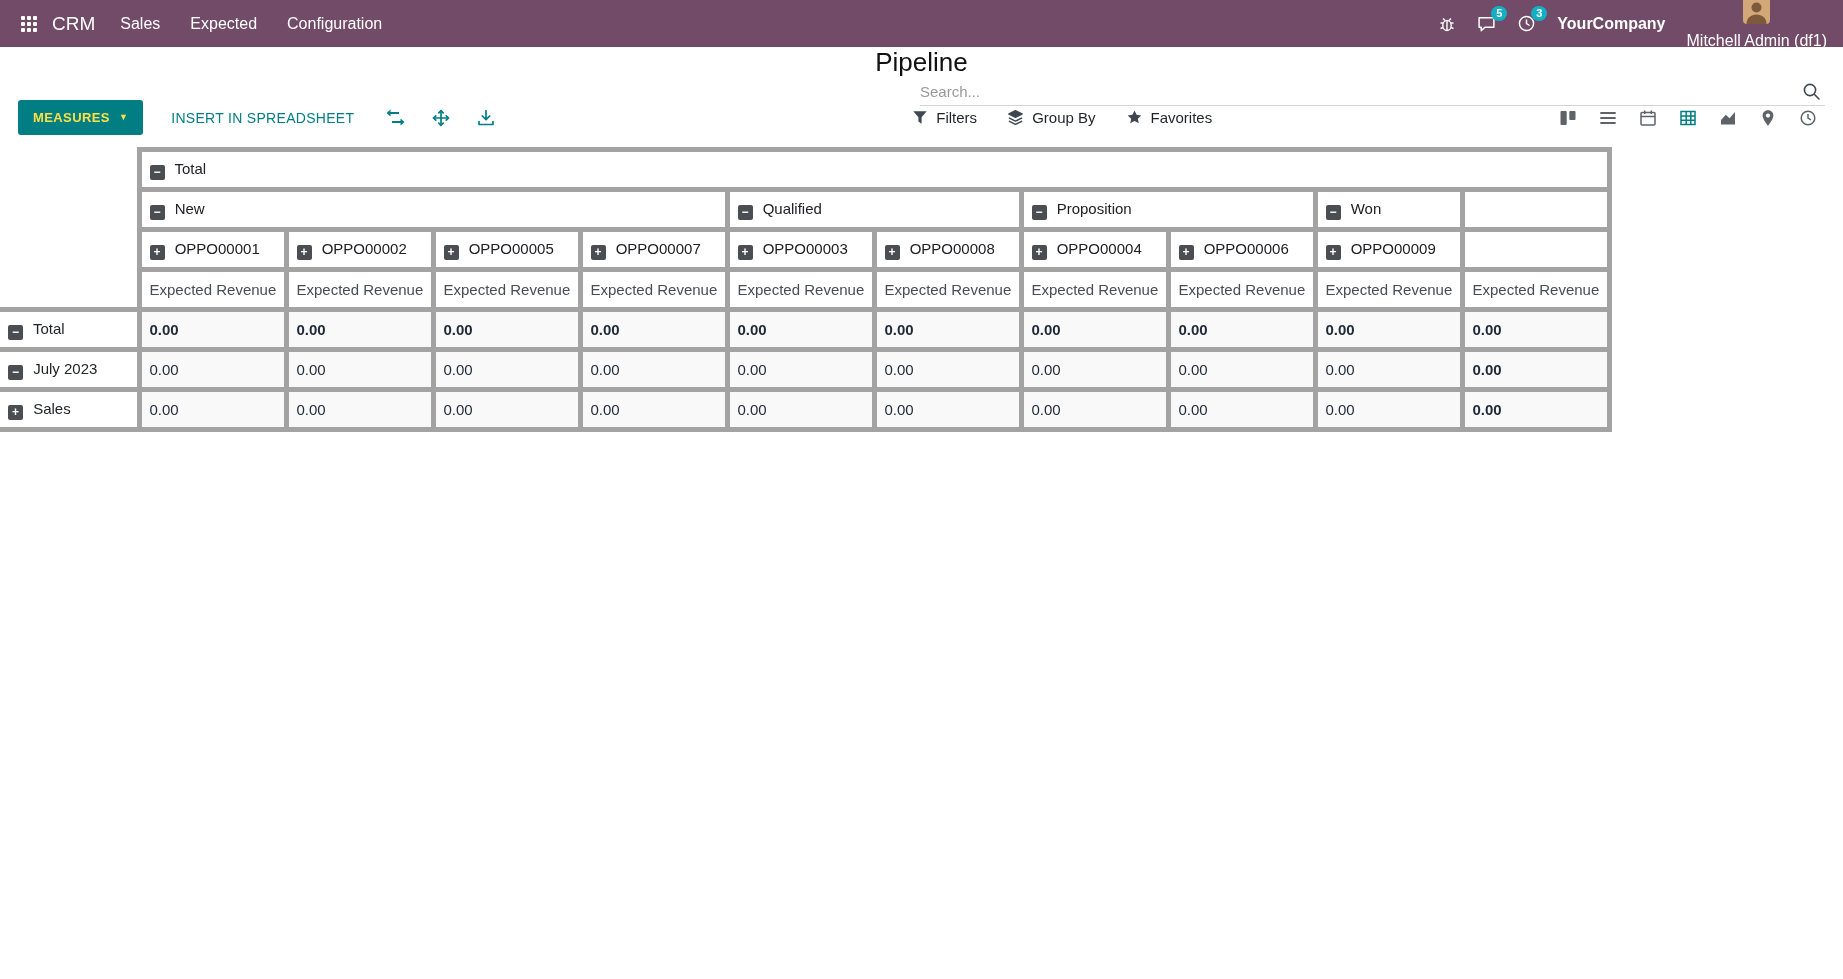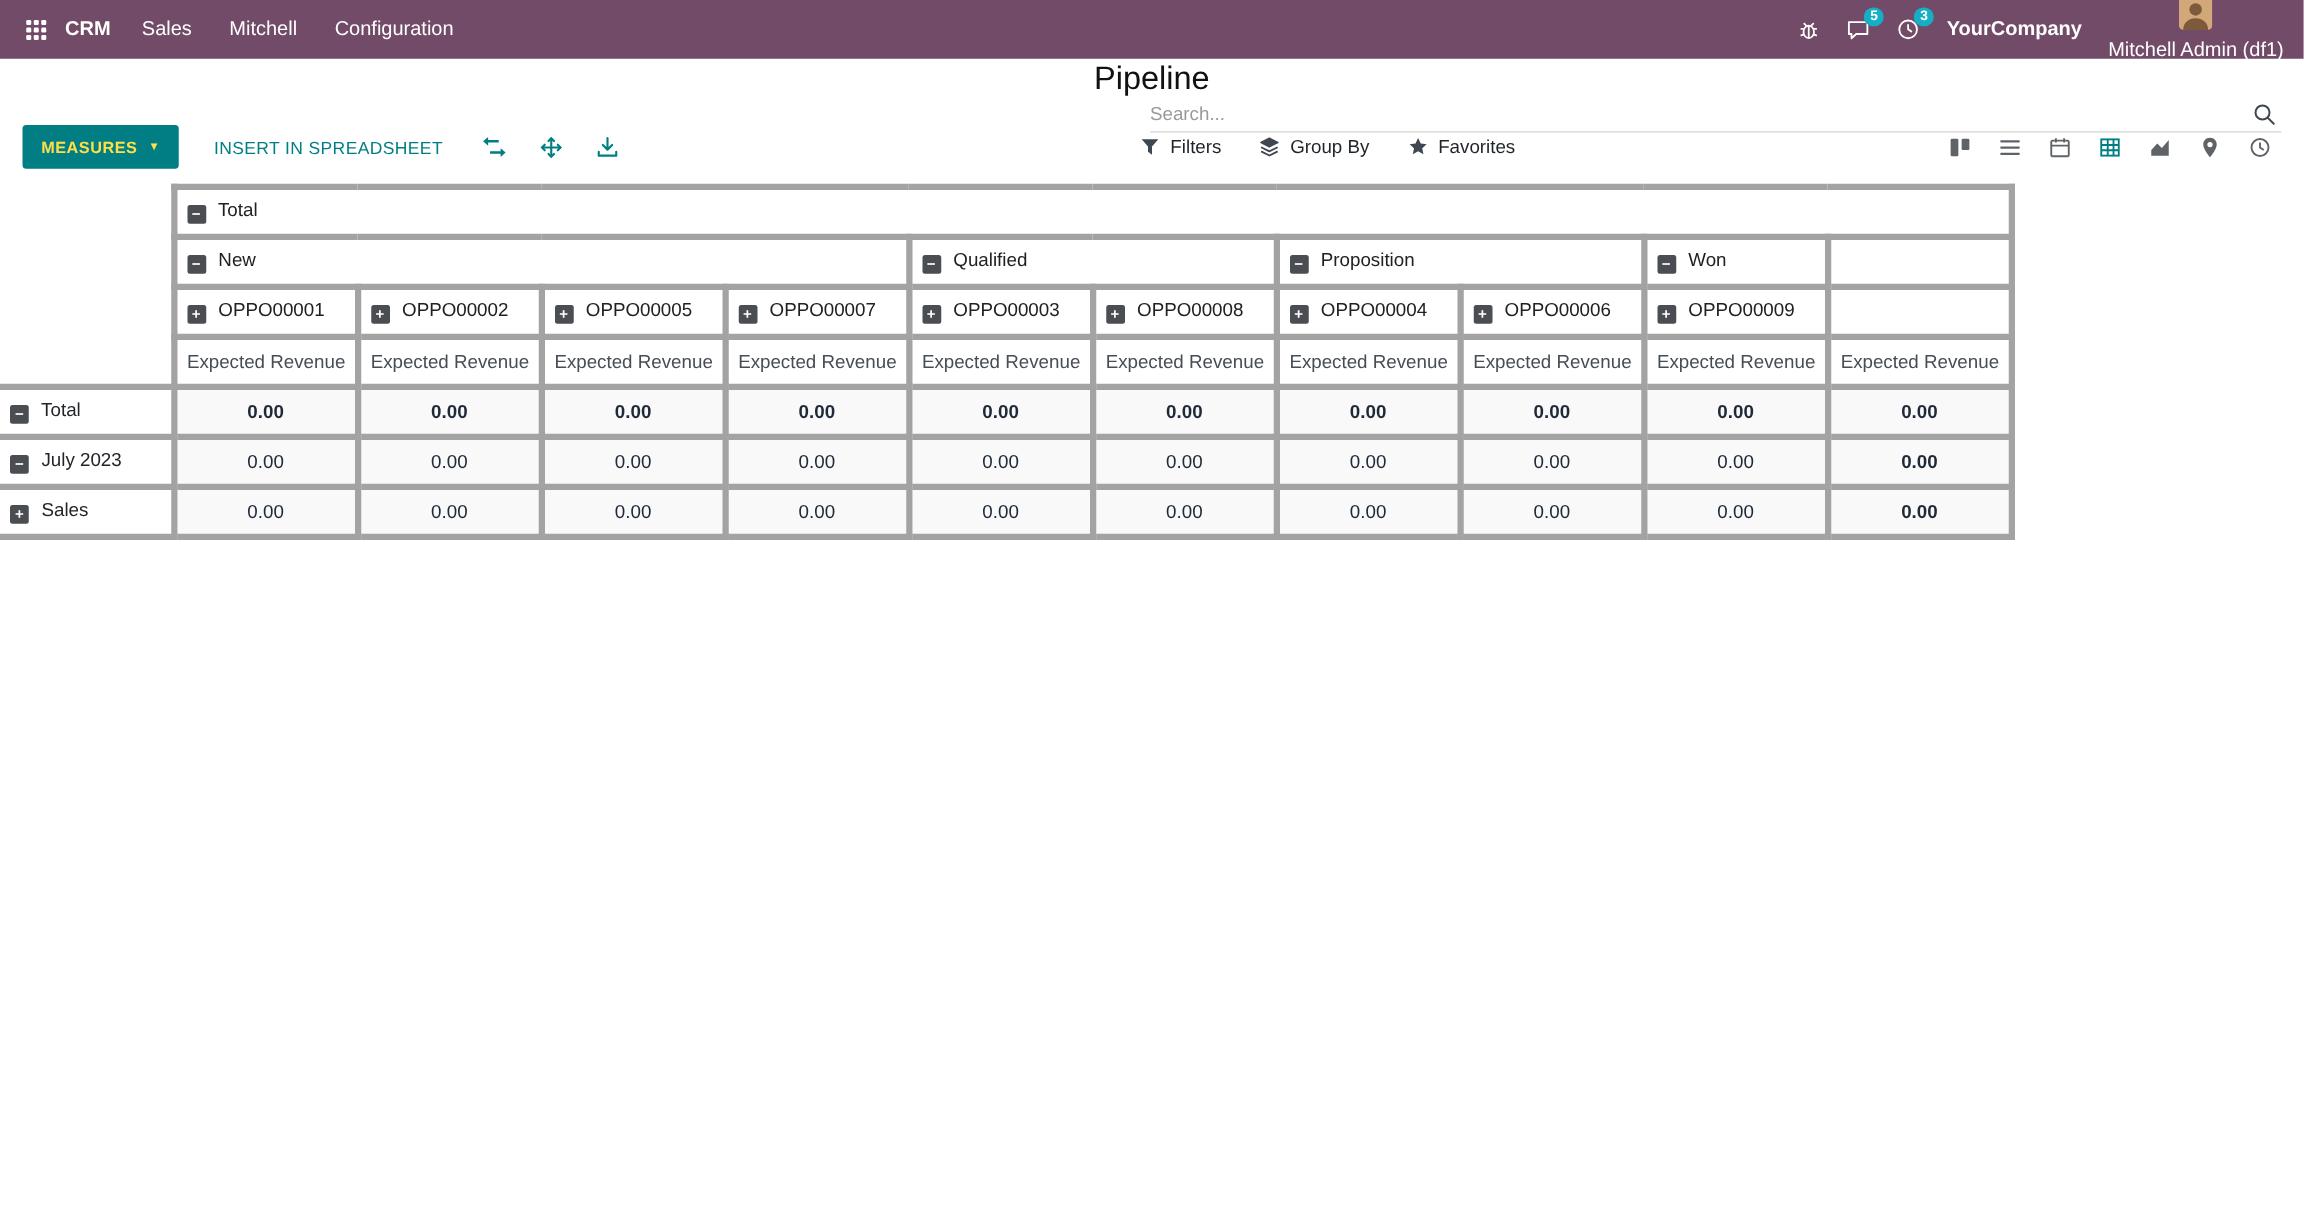--- a/index.html
+++ b/index.html
@@ -3,21 +3,21 @@
 <meta charset="utf-8">
 <style>
   * { box-sizing: border-box; margin: 0; padding: 0; }
   html,body { width:1843px; height:979px; background:#fff; overflow:hidden;
     font-family:"Liberation Sans", sans-serif; color:#212529; }
 
   
   .navbar { height:47px; background:#714B67; display:flex; align-items:center;
     padding:0 16px; color:#fff; }
   .apps-btn { display:flex; align-items:center; padding:4px; cursor:pointer; }
-  .brand { font-size:16px; font-weight:700; margin:0 10px 0 10px; cursor:pointer; }
+  .brand { font-size:19px; font-weight:400; margin:0 10px 0 10px; cursor:pointer; }
   .nav-item { font-size:16px; padding:13px 15px; cursor:pointer; }
   .nav-right { margin-left:auto; display:flex; align-items:center; gap:21px; }
   .icon-btn { position:relative; display:flex; align-items:center; cursor:pointer; }
   .badge { position:absolute; top:-8px; right:-11px; background:#14AFC5; color:#fff;
     font-size:11px; font-weight:700; border-radius:9px; padding:1px 5px; line-height:13px; }
   .company { font-size:16px; cursor:pointer;font-weight:bold; }
   .user { display:flex; align-items:center; gap:8px; font-size:16px; cursor:pointer;flex-direction:column; }
   .avatar { width:27px; height:27px; border-radius:4px; overflow:hidden; display:block; }
 
   
@@ -53,21 +53,21 @@
   
   table.pivot { border-collapse:collapse; table-layout:fixed; width:1609px;
     margin-top:6px; font-size:15px; }
   .pivot th, .pivot td { border:5px solid #a3a3a3; height:40px; padding:0 8px;
     font-weight:400; text-align:left; white-space:nowrap; overflow:hidden; }
   .pivot th.corner { border:none; border-right:1px solid #e2e2e2;
     border-bottom:1px solid #e2e2e2; }
   .pivot th.grp { color:#202124; cursor:pointer; background:#fff; }
   .pivot th.measure { color:#474d54; background:#fff; cursor:pointer; }
   .pivot th.rowlabel { border-left:none; background:#fff; cursor:pointer; }
-  .pivot td.val { text-align:center; background:#f9f9f9; color:#1f2937; cursor:pointer; }
+  .pivot td.val { text-align:left; background:#f9f9f9; color:#1f2937; cursor:pointer; }
   .pivot .b { font-weight:700; color:#111; }
   .ind0 { padding-left:8px; } .ind1 { padding-left:44px; } .ind2 { padding-left:80px; }
   .sq { display:inline-block; width:15px; height:15px; background:#4a4d52; color:#fff;
     border-radius:2px; text-align:center; line-height:15px; font-size:12px; font-weight:700;
     margin-right:6px; vertical-align:-2px; }
 </style>
 </head>
 <body>
 
 <div class="navbar">
@@ -81,21 +81,21 @@
           <rect x="7" y="7" width="4" height="4" rx="1"></rect>
           <rect x="13" y="7" width="4" height="4" rx="1"></rect>
         <rect x="1" y="13" width="4" height="4" rx="1"></rect>
           <rect x="7" y="13" width="4" height="4" rx="1"></rect>
           <rect x="13" y="13" width="4" height="4" rx="1"></rect>
       </g>
     </svg>
   </span>
   <span class="brand">CRM</span>
   <span class="nav-item">Sales</span>
-  <span class="nav-item">Mitchell</span>
+  <span class="nav-item">Expected</span>
   <span class="nav-item">Configuration</span>
 
   <div class="nav-right">
     <span class="icon-btn">
       <svg width="18" height="18" viewBox="0 0 18 18" fill="none" stroke="#fff" stroke-width="1.4">
         <ellipse cx="9" cy="10.5" rx="4.2" ry="5"></ellipse>
         <path d="M9 5.5 v10 M5 3.5 l2 2 M13 3.5 l-2 2 M2.5 8 h2.5 M13 8 h2.5 M2.5 13.5 l2.6-1 M15.5 13.5 l-2.6-1"></path>
       </svg>
     </span>
     <span class="icon-btn">

